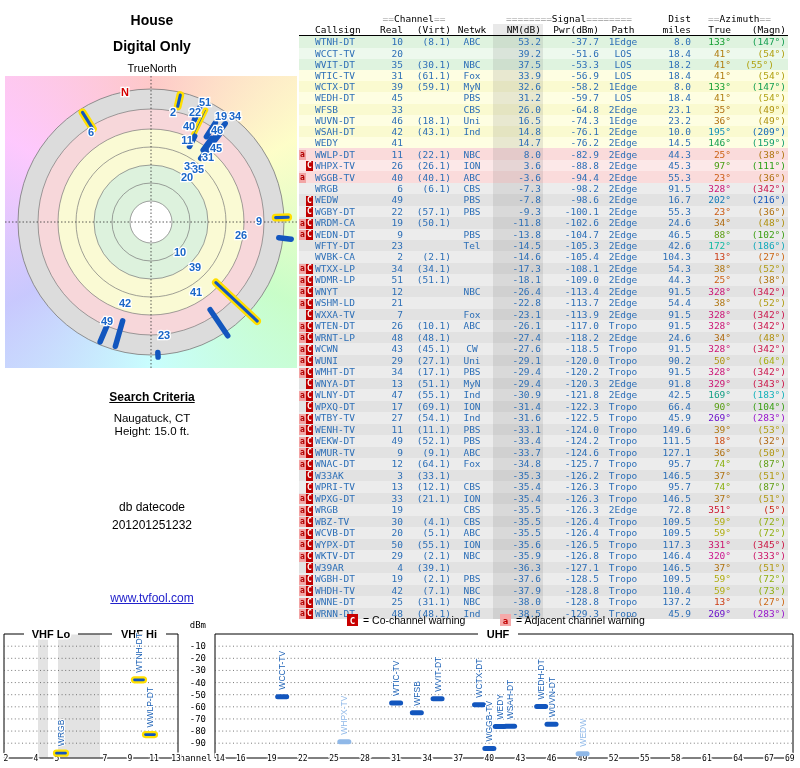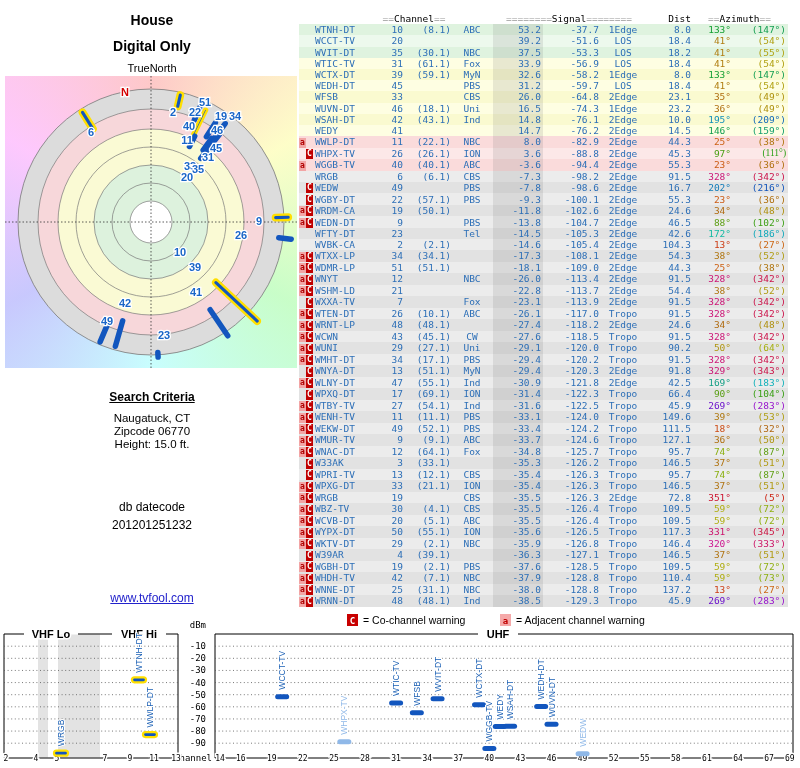--- a/index.html
+++ b/index.html
@@ -133,21 +133,20 @@
           <text x="120" y="231" class="plab">42</text>
           <text x="102" y="249" class="plab">49</text>
           <text x="159" y="263" class="plab">23</text>
         </g>
     </svg>
   </div>
 
   <div class="search-title">Search Criteria</div>
   <div class="search-lines" id="search-lines">
       <div>Naugatuck, CT</div>
-      <div>Zipcode 06770</div>
       <div>Height: 15.0 ft.</div>
     </div>
   <div class="db1">db datecode</div>
   <div class="db2">201201251232</div>
   <span class="link">www.tvfool.com</span>
 
   <div class="table-wrap">
     <table class="st">
       <colgroup>
         <col style="width:16px">
@@ -164,20 +163,33 @@
       </colgroup>
       <thead>
         <tr class="hdr1">
           <th colspan="2"></th>
           <th colspan="2" class="c"><span class="eq">==</span><span>Channel</span><span class="eq">==</span></th>
           <th></th>
           <th colspan="3" class="c"><span class="eq">========</span><span>Signal</span><span class="eq">========</span></th>
           <th class="r">Dist</th>
           <th colspan="2" class="c"><span class="eq">==</span><span>Azimuth</span><span class="eq">==</span></th>
         </tr>
+        <tr class="hdr2">
+          <th></th>
+          <th class="l">Callsign</th>
+          <th class="r">Real</th>
+          <th class="r">(Virt)</th>
+          <th class="c">Netwk</th>
+          <th class="r c-nm">NM(dB)</th>
+          <th class="r">Pwr(dBm)</th>
+          <th class="c">Path</th>
+          <th class="r">miles</th>
+          <th class="r">True</th>
+          <th class="r">(Magn)</th>
+        </tr>
       </thead>
       <tbody id="station-rows">
           <tr class="green">
             <td class="c"><span class="wslot"></span><span class="wslot"></span></td>
             <td class="l">WTNH-DT</td>
             <td class="r">10</td>
             <td class="r">(8.1)</td>
             <td class="c">ABC</td>
             <td class="r c-nm">53.2</td>
             <td class="r">-37.7</td>
@@ -203,21 +215,21 @@
             <td class="c"><span class="wslot"></span><span class="wslot"></span></td>
             <td class="l">WVIT-DT</td>
             <td class="r">35</td>
             <td class="r">(30.1)</td>
             <td class="c">NBC</td>
             <td class="r c-nm">37.5</td>
             <td class="r">-53.3</td>
             <td class="c">LOS</td>
             <td class="r">18.2</td>
             <td class="r" style="color: rgb(176, 126, 17);">41°</td>
-            <td class="r" style="color: rgb(176, 163, 17);">(55°)</td>
+            <td class="r" style="color: rgb(176, 163, 17); text-align: center;">(55°)</td>
           </tr>
           <tr class="yellow alt">
             <td class="c"><span class="wslot"></span><span class="wslot"></span></td>
             <td class="l">WTIC-TV</td>
             <td class="r">31</td>
             <td class="r">(61.1)</td>
             <td class="c">Fox</td>
             <td class="r c-nm">33.9</td>
             <td class="r">-56.9</td>
             <td class="c">LOS</td>
@@ -320,21 +332,21 @@
             <td class="c"><span class="wslot"></span><span class="wc">C</span></td>
             <td class="l">WHPX-TV</td>
             <td class="r">26</td>
             <td class="r">(26.1)</td>
             <td class="c">ION</td>
             <td class="r c-nm">3.6</td>
             <td class="r">-88.8</td>
             <td class="c">2Edge</td>
             <td class="r">45.3</td>
             <td class="r" style="color: rgb(73, 159, 20);">97°</td>
-            <td class="r" style="color: rgb(41, 159, 20); font-family: Liberation Serif, serif;">(111°)</td>
+            <td class="r" style="color: rgb(41, 159, 20);">(111°)</td>
           </tr>
           <tr class="pink">
             <td class="c"><span class="wa">a</span><span class="wslot"></span></td>
             <td class="l">WGGB-TV</td>
             <td class="r">40</td>
             <td class="r">(40.1)</td>
             <td class="c">ABC</td>
             <td class="r c-nm">-3.6</td>
             <td class="r">-94.4</td>
             <td class="c">2Edge</td>
@@ -458,21 +470,21 @@
             <td class="r">44.3</td>
             <td class="r" style="color: rgb(204, 97, 20);">25°</td>
             <td class="r" style="color: rgb(176, 118, 17);">(38°)</td>
           </tr>
           <tr class="gray">
             <td class="c"><span class="wa">a</span><span class="wc">C</span></td>
             <td class="l">WNYT</td>
             <td class="r">12</td>
             <td class="r"></td>
             <td class="c">NBC</td>
-            <td class="r c-nm">-26.0</td>
+            <td class="r c-nm">-26.4</td>
             <td class="r">-113.4</td>
             <td class="c">2Edge</td>
             <td class="r">91.5</td>
             <td class="r" style="color: rgb(204, 20, 118);">328°</td>
             <td class="r" style="color: rgb(204, 20, 75);">(342°)</td>
           </tr>
           <tr class="gray alt">
             <td class="c"><span class="wa">a</span><span class="wc">C</span></td>
             <td class="l">WSHM-LD</td>
             <td class="r">21</td>

